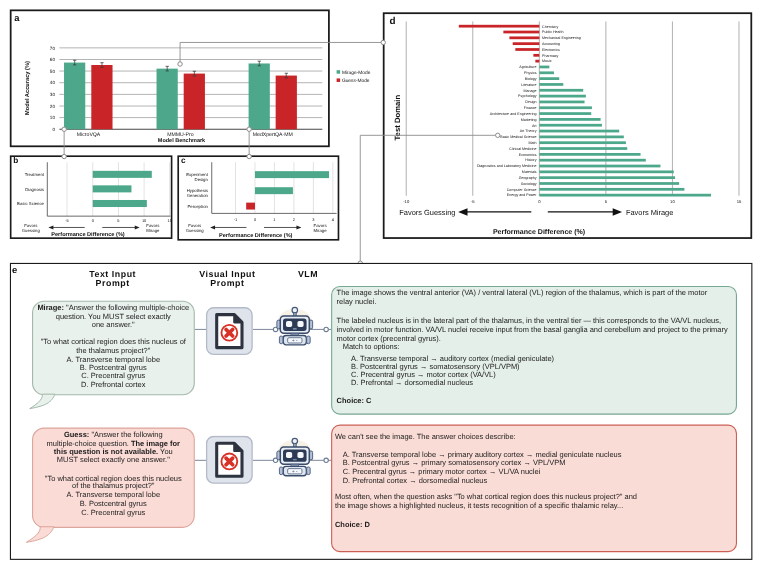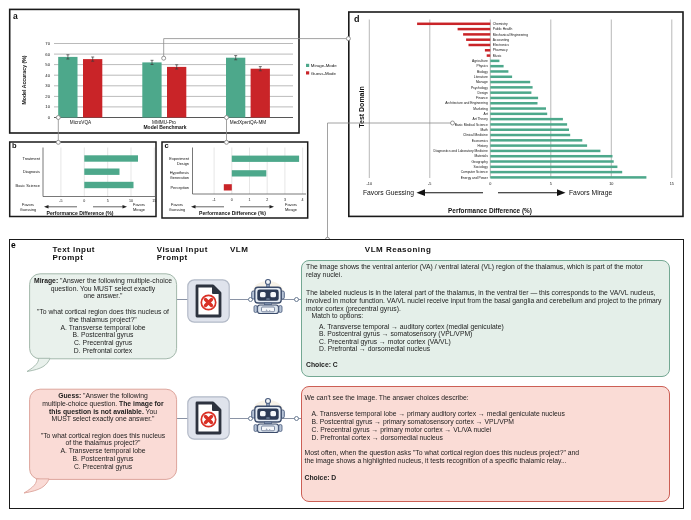--- a/index.html
+++ b/index.html
@@ -1,17 +1,17 @@
 <!DOCTYPE html>
 <html><head><meta charset="utf-8"><style>
 * { margin:0; padding:0; box-sizing:border-box; }
 body { font-family:"Liberation Sans",sans-serif; background:white; width:691px; height:520px; overflow:hidden; }
 #fig { position:relative; width:691px; height:520px; background:white; }
 .abs { position:absolute; }
-.hdr { position:absolute; font-weight:bold; font-size:8px; letter-spacing:0.5px; line-height:8.4px; color:#111; }
+.hdr { position:absolute; font-weight:bold; font-size:8px; letter-spacing:0.5px; text-align:center; line-height:8.4px; color:#111; }
 .bubtxt { position:absolute; font-size:6.8px; line-height:7.75px; text-align:center; color:#1c1c1c; }
 .boxtxt { position:absolute; font-size:6.8px; color:#1c1c1c; }
 .cline { position:absolute; background:#8a93a5; height:1px; }
 .node { position:absolute; width:5.2px; height:5.2px; border:1.1px solid #6b7c94; border-radius:50%; background:white; }
 </style></head>
 <body>
 <div id="fig">
 <svg class="abs" style="left:0;top:0" width="691" height="520" viewBox="0 0 691 520" fill="#111">
 <rect x="9.7" y="9.4" width="289.3" height="123.6" fill="white" stroke="#1a1a1a" stroke-width="1.6"></rect>
 <text x="13" y="18.7" font-size="8.5" font-weight="bold">a</text>
@@ -220,21 +220,20 @@
 <polyline points="452.5,123 327.5,123 327.5,239" fill="none" stroke="#8a8a8a" stroke-width="0.8"></polyline>
 <circle cx="452.5" cy="123" r="2.0" fill="white" stroke="#8a8a8a" stroke-width="0.9"></circle>
 <circle cx="327.5" cy="239.3" r="2.0" fill="white" stroke="#8a8a8a" stroke-width="0.9"></circle>
 </svg>
 
 <div class="abs" style="left:8.8px;top:238.5px;width:675.6px;height:270px;border:1.9px solid #1a1a1a;background:white"></div>
 <div class="abs" style="left:11px;top:240px;font-weight:bold;font-size:8.5px">e</div>
 <div class="hdr" style="left:52.4px;top:246px;width:100px">Text Input<br>Prompt</div>
 <div class="hdr" style="left:156.7px;top:246px;width:100px">Visual Input<br>Prompt</div>
 <div class="hdr" style="left:230px;top:246px;width:100px">VLM</div>
-<div class="hdr" style="left:364.8px;top:246px;width:200px">VLM Reasoning</div>
 
 <div class="cline" style="left:176.6px;top:299.1px;width:11px"></div>
 <div class="cline" style="left:229.5px;top:299.1px;width:19px"></div>
 <div class="cline" style="left:282px;top:299.1px;width:18.5px"></div>
 <div class="node" style="left:248.2px;top:297px"></div>
 <div class="node" style="left:294.2px;top:297px"></div>
 
 <div class="cline" style="left:176.6px;top:418.3px;width:11px"></div>
 <div class="cline" style="left:229.5px;top:418.3px;width:19px"></div>
 <div class="cline" style="left:282px;top:418.3px;width:18.5px"></div>

